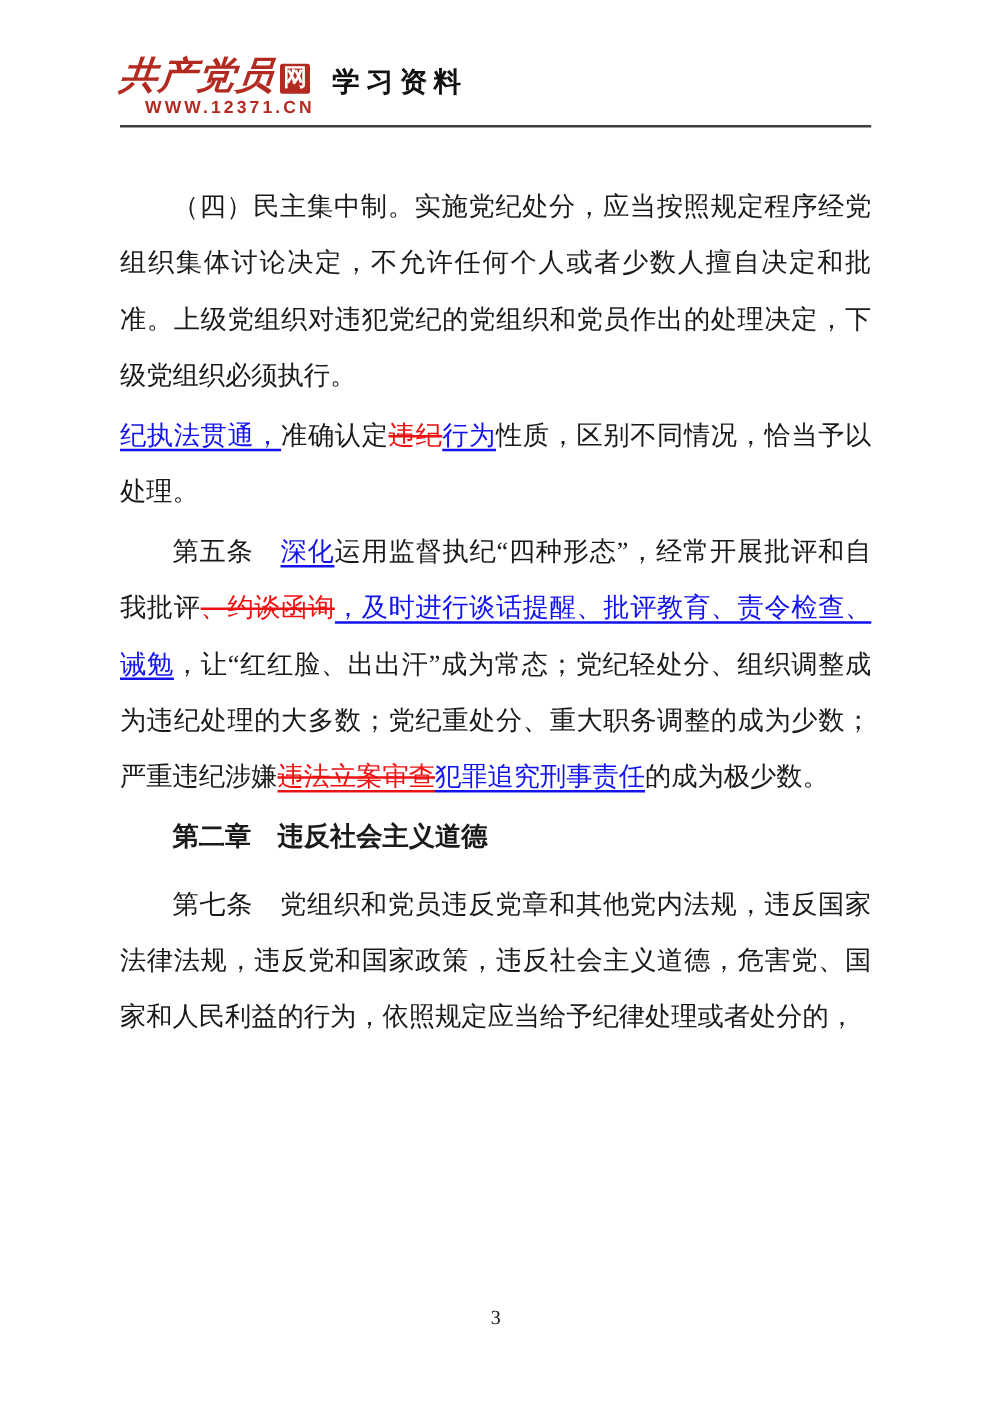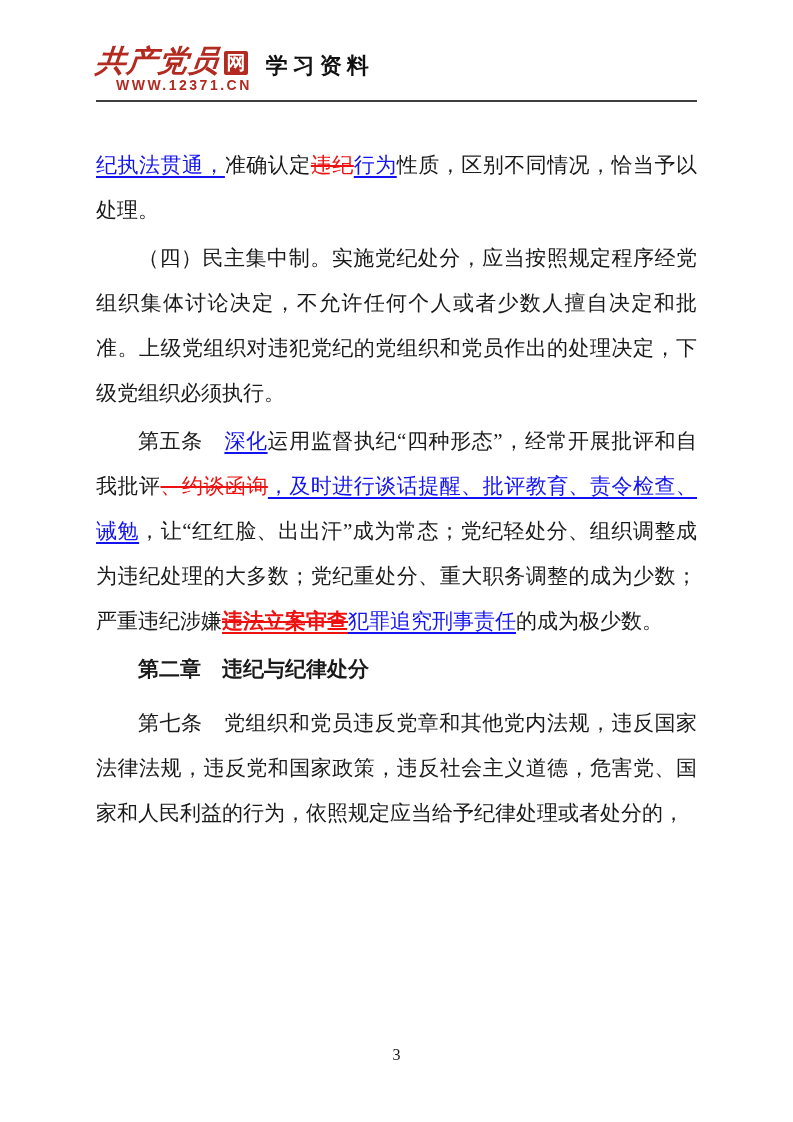--- a/index.html
+++ b/index.html
@@ -89,21 +89,20 @@
   .run-delete {
     color: var(--delete-red, #ee1111);
     text-decoration: line-through;
     text-decoration-thickness: 1.5px;
   }
   .run-delete-underline {
     color: var(--delete-red, #ee1111);
     text-decoration: underline line-through;
     text-underline-offset: 4px;
     text-decoration-thickness: 1.5px;
-    font-weight: bold;
   }
 
   
   .footer {
     position: absolute;
     left: 0; right: 0;
     bottom: 58px;
     text-align: center;
     font-size: 16px;
     color: #1a1a1a;
@@ -121,24 +120,24 @@
           <span class="calligraphy">共产党员</span><span class="net-box">网</span>
         </div>
         <div class="brand-url">WWW.12371.CN</div>
       </div>
       <div class="doc-label">学习资料</div>
     </div>
     <div class="header-rule"></div>
   </div>
 
   <div class="main">
+      <p class="para"><span class="run-normal">（四）民主集中制。实施党纪处分，应当按照规定程序经党组织集体讨论决定，不允许任何个人或者少数人擅自决定和批准。上级党组织对违犯党纪的党组织和党员作出的处理决定，下级党组织必须执行。</span></p>
       <p class="para no-indent"><span class="run-insert">纪执法贯通，</span><span class="run-normal">准确认定</span><span class="run-delete">违纪</span><span class="run-insert">行为</span><span class="run-normal">性质，区别不同情况，恰当予以处理。</span></p>
-      <p class="para"><span class="run-normal">（四）民主集中制。实施党纪处分，应当按照规定程序经党组织集体讨论决定，不允许任何个人或者少数人擅自决定和批准。上级党组织对违犯党纪的党组织和党员作出的处理决定，下级党组织必须执行。</span></p>
       <p class="para"><span class="run-normal">第五条　</span><span class="run-insert">深化</span><span class="run-normal">运用监督执纪“四种形态”，经常开展批评和自我批评</span><span class="run-delete">、约谈函询</span><span class="run-insert">，及时进行谈话提醒、批评教育、责令检查、诫勉</span><span class="run-normal">，让“红红脸、出出汗”成为常态；党纪轻处分、组织调整成为违纪处理的大多数；党纪重处分、重大职务调整的成为少数；严重违纪涉嫌</span><span class="run-delete-underline">违法立案审查</span><span class="run-insert">犯罪追究刑事责任</span><span class="run-normal">的成为极少数。</span></p>
-      <p class="para heading"><span class="run-bold">第二章　违纪与纪律处分</span></p>
+      <p class="para heading"><span class="run-bold">第二章　违反社会主义道德</span></p>
       <p class="para"><span class="run-normal">第七条　党组织和党员违反党章和其他党内法规，违反国家法律法规，违反党和国家政策，违反社会主义道德，危害党、国家和人民利益的行为，依照规定应当给予纪律处理或者处分的，</span></p>
     </div>
 
   <div class="footer">
     <span>3</span>
   </div>
 
 </div>
 
 </body></html>

